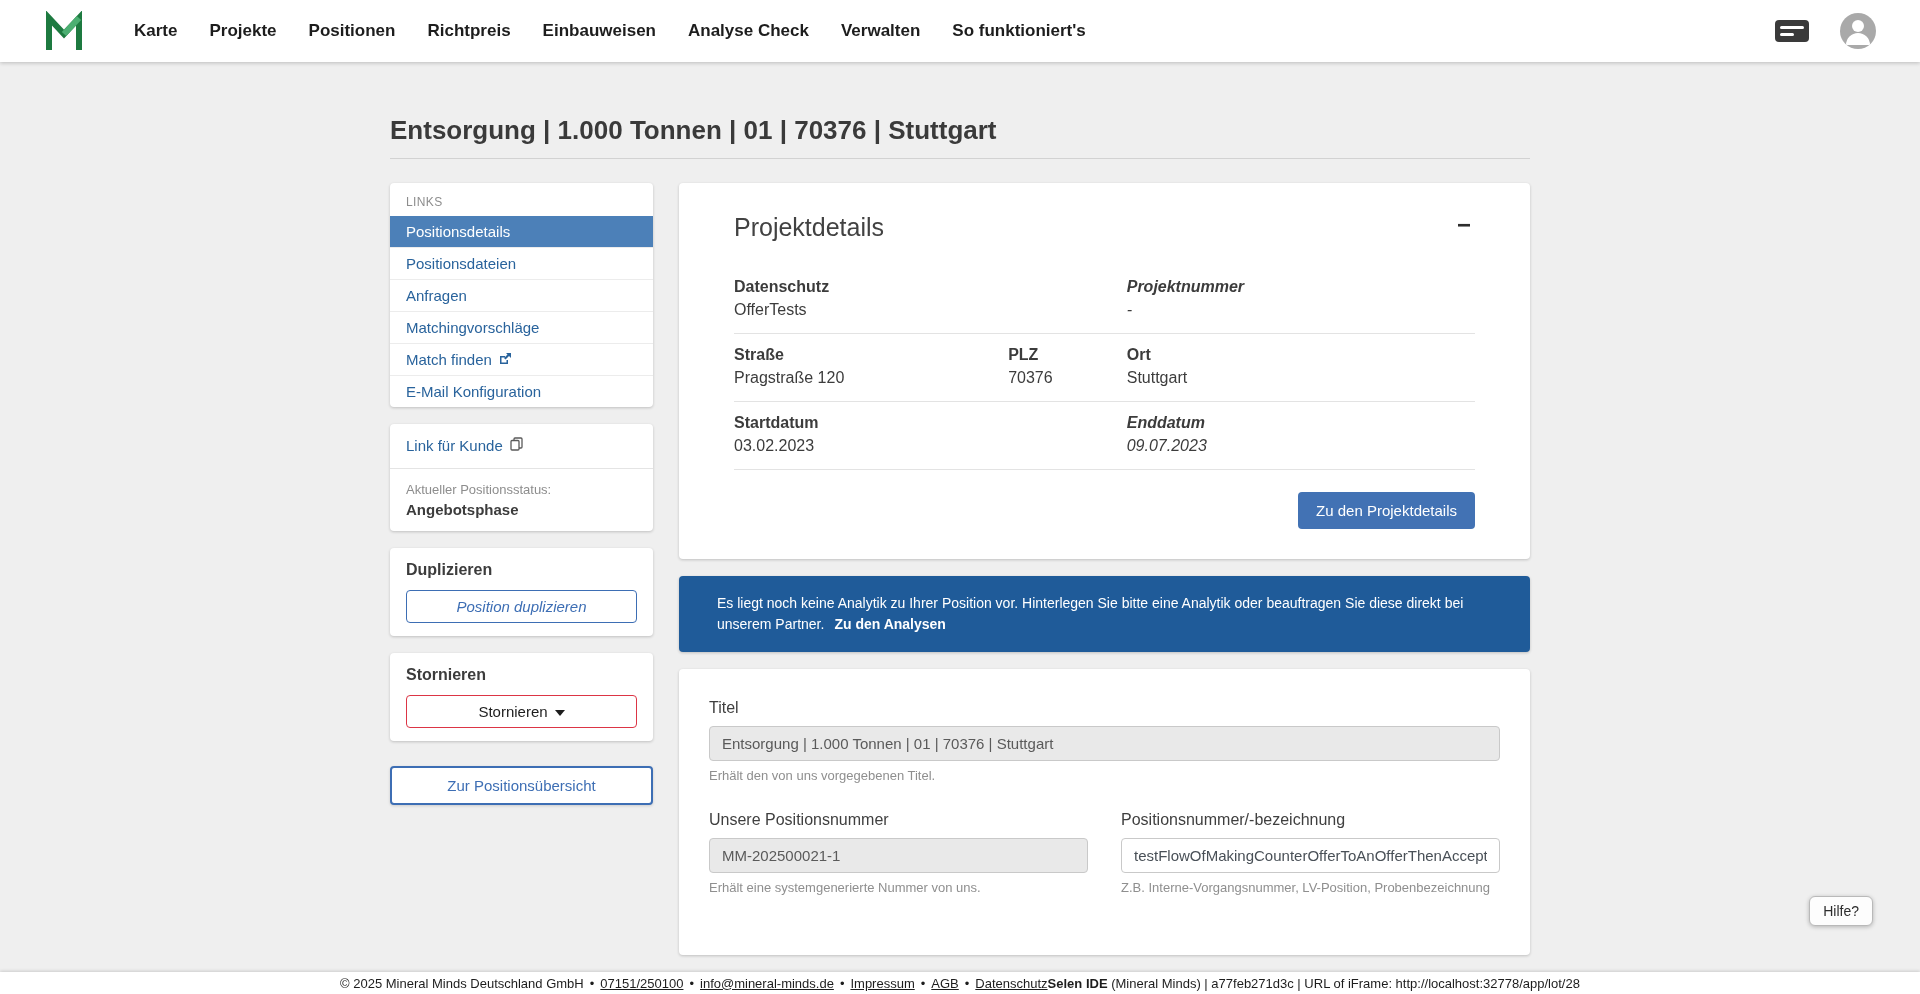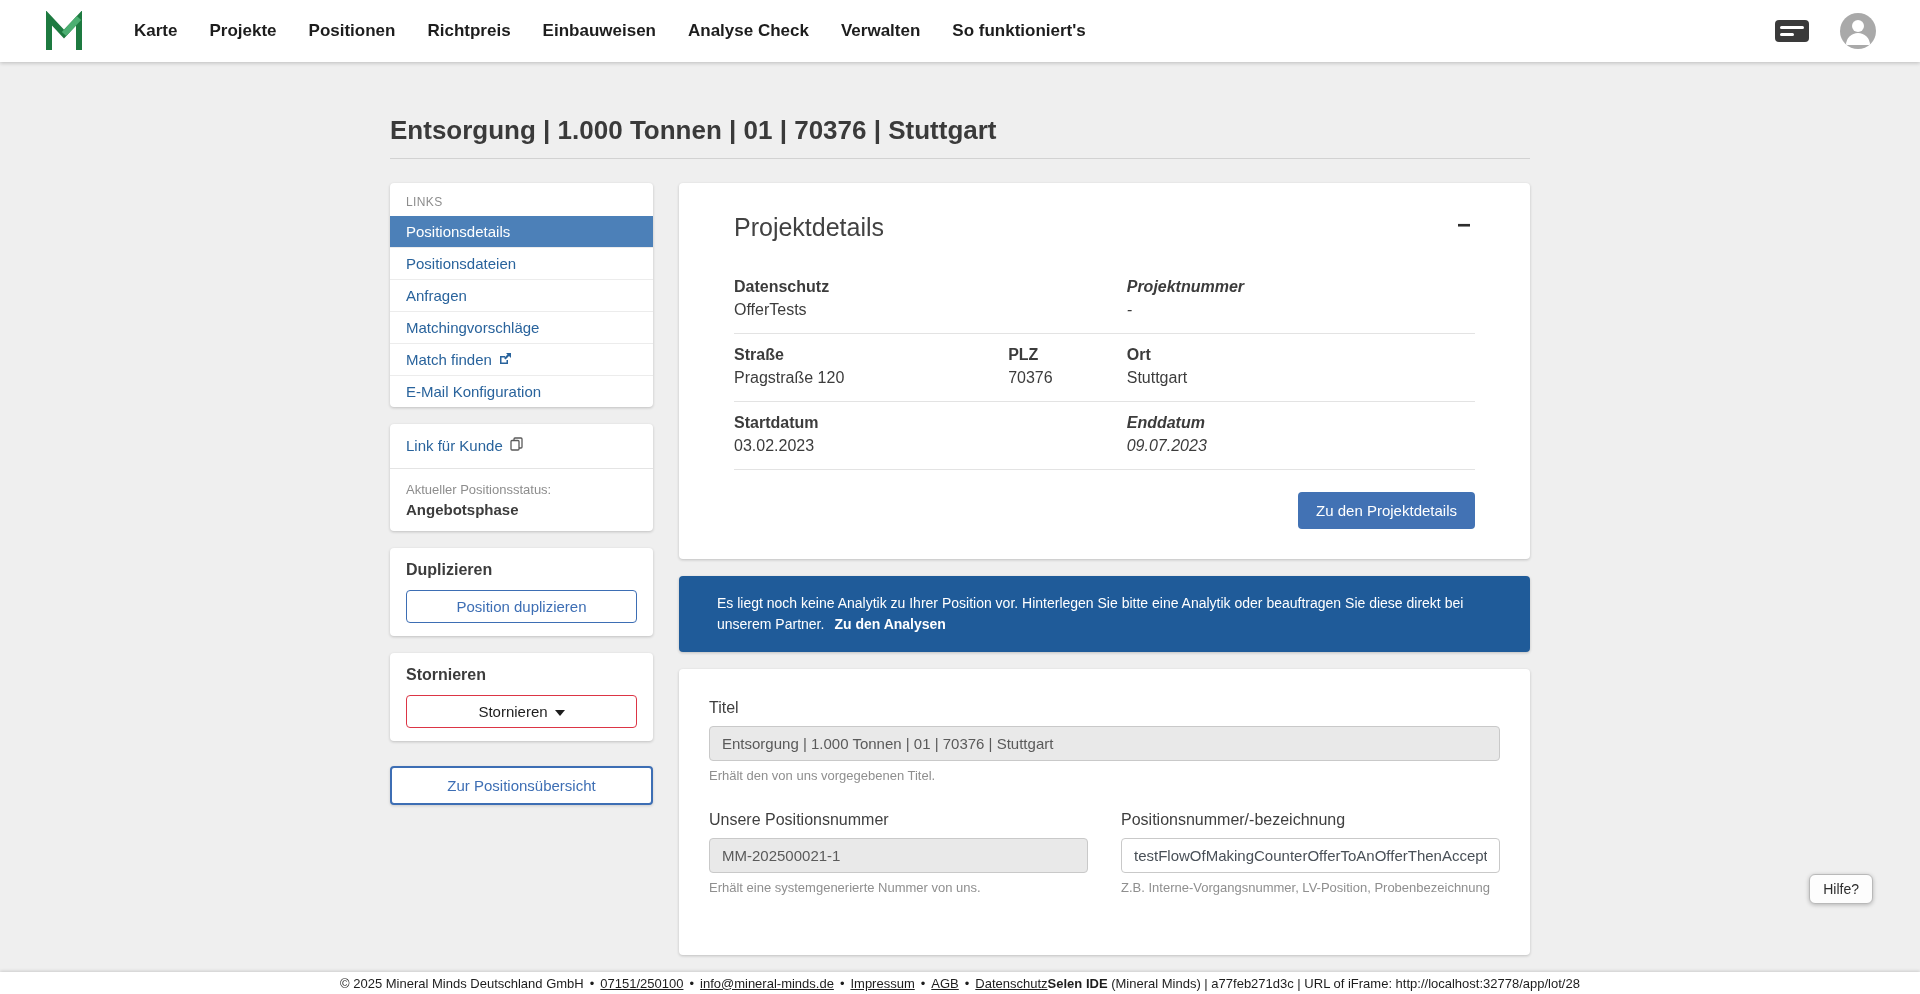--- a/index.html
+++ b/index.html
@@ -45,21 +45,21 @@
   .link-row { display: inline-flex; align-items: center; gap: 7px; }
   .side-card { padding: 13px 16px; }
   .customer-link { color: #29639c; font-size: 15px; cursor: pointer; }
   .side-divider { border: 0; border-top: 1px solid #e4e4e4; margin: 13px -16px; }
   .status-label { font-size: 13px; color: #8d8d8d; }
   .status-value { font-size: 15px; font-weight: 700; color: #3c3c3c; margin-top: 4px; }
   .side-heading { font-size: 16px; font-weight: 700; color: #3c3c3c; margin-bottom: 11px; }
   .btn { font-family: inherit; border-radius: 4px; cursor: pointer; text-align: center; }
   .btn-outline-primary {
     display: block; width: 100%; padding: 7px 10px; font-size: 15px;
-    color: #3d6eb4; background: #fff; border: 1px solid #3d6eb4;
+    color: #3d6eb4; background: #fff; border: 1px solid #3d6eb4; font-style: italic;
   }
   .btn-outline-danger {
     display: block; width: 100%; padding: 7px 10px; font-size: 15px;
     color: #1d1d1d; background: #fff; border: 1px solid #dc3545;
   }
   .btn-overview {
     display: block; width: 100%; padding: 9px 10px; font-size: 15px;
     color: #3d6eb4; background: #fff; border: 2px solid #3d6eb4;
     margin-top: 8px; box-shadow: 0 1px 3px rgba(0,0,0,.15);
   }
@@ -105,21 +105,21 @@
     width: 100%; height: 35px; padding: 6px 12px; font-size: 15px;
     font-family: inherit; color: #495057;
     border: 1px solid #c9c9c9; border-radius: 4px; background: #fff;
   }
   .text-input:disabled { background: #e9e9e9; color: #5a5a5a; }
   .help-text { font-size: 13px; color: #8f8f8f; margin-top: 7px; }
   .form-row { display: grid; grid-template-columns: 1fr 1fr; gap: 33px; margin-top: 28px; }
 
   
   .help-btn {
-    position: fixed; right: 47px; bottom: 90px; z-index: 40;
+    position: fixed; right: 47px; bottom: 68px; z-index: 40;
     background: #fdfdfd; border: 1px solid #b9b9b9; border-radius: 6px;
     padding: 6px 13px; font-size: 14px; color: #2d2d2d;
     box-shadow: 0 1px 4px rgba(0,0,0,.25); cursor: pointer;
     font-family: inherit;
   }
 
   
   .footer {
     position: fixed; left: 0; right: 0; bottom: 0; height: 22px; z-index: 30;
     background: #fff; box-shadow: 0 -1px 3px rgba(0,0,0,.15);

